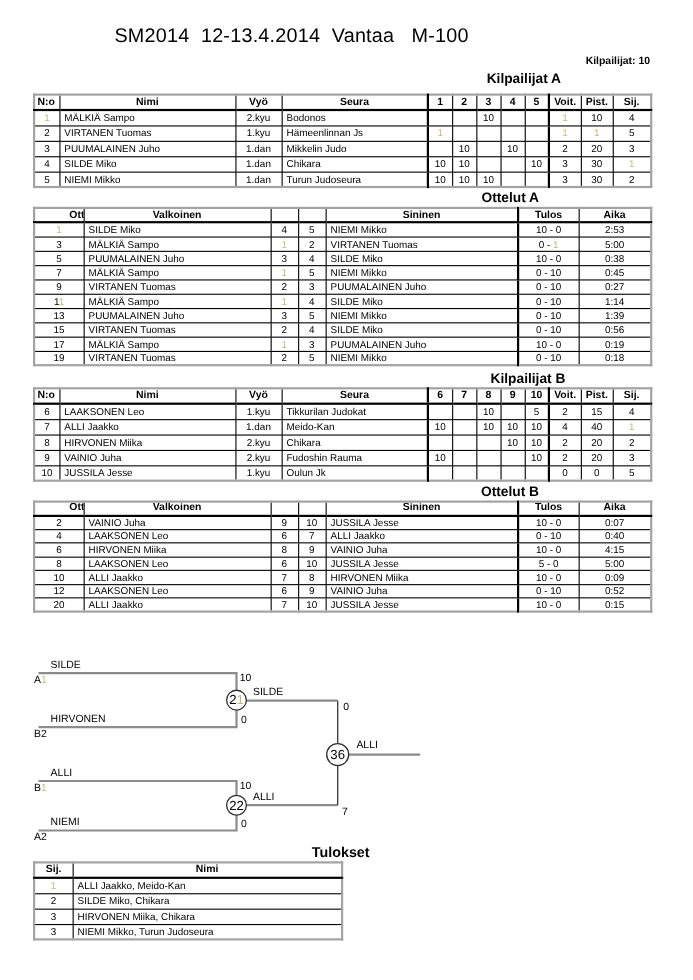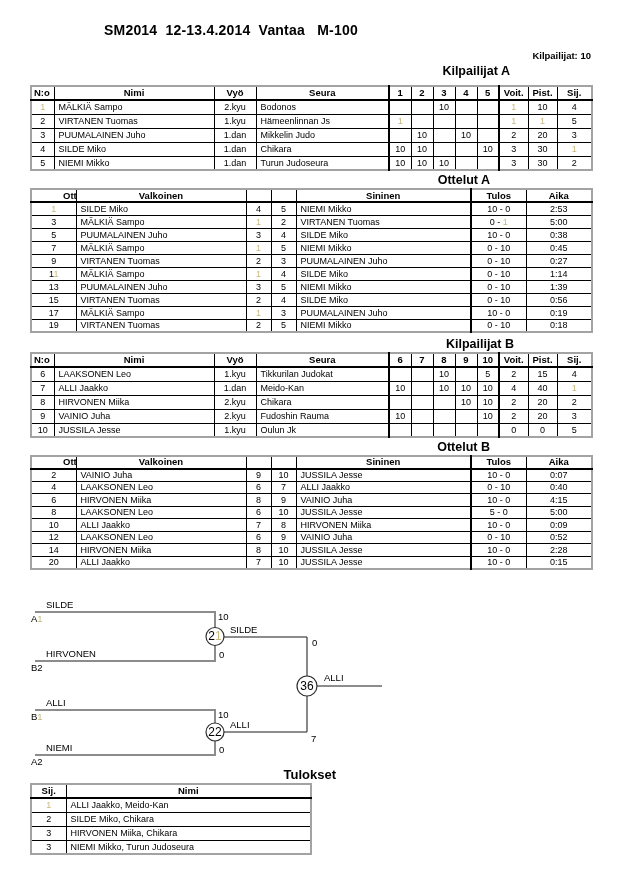--- a/index.html
+++ b/index.html
@@ -2,21 +2,21 @@
 <html style="--one: #c9b87a;"><head>
 <meta charset="utf-8">
 <style>
   html,body{margin:0;padding:0;}
   body{
     width:630px;height:891px;background:#ffffff;position:relative;
     font-family:"Liberation Sans","DejaVu Sans",sans-serif;color:#000;
     overflow:hidden;
   }
   .title{
-    position:absolute;left:104px;top:22px;font-size:14px;font-weight:bold;
+    position:absolute;left:104px;top:22px;font-size:18px;font-weight:normal;
     white-space:pre;letter-spacing:0.2px;
   }
   .count{
     position:absolute;left:430px;top:50px;width:161px;text-align:right;
     font-size:9.5px;font-weight:bold;
   }
   .sech{position:absolute;text-align:right;font-weight:bold;font-size:12.5px;}
   .sech.big{font-size:13px;}
 
   table.tbl{
@@ -467,29 +467,20 @@
         <td>0:09</td>
       </tr>
       <tr>
         <td>12</td>
         <td>LAAKSONEN Leo</td>
         <td>6</td>
         <td>9</td>
         <td>VAINIO Juha</td>
         <td>0 - 10</td>
         <td>0:52</td>
-      </tr>
-      <tr>
-        <td>14</td>
-        <td>HIRVONEN Miika</td>
-        <td>8</td>
-        <td>10</td>
-        <td>JUSSILA Jesse</td>
-        <td>10 - 0</td>
-        <td>2:28</td>
       </tr>
       <tr>
         <td>20</td>
         <td>ALLI Jaakko</td>
         <td>7</td>
         <td>10</td>
         <td>JUSSILA Jesse</td>
         <td>10 - 0</td>
         <td>0:15</td>
       </tr>

